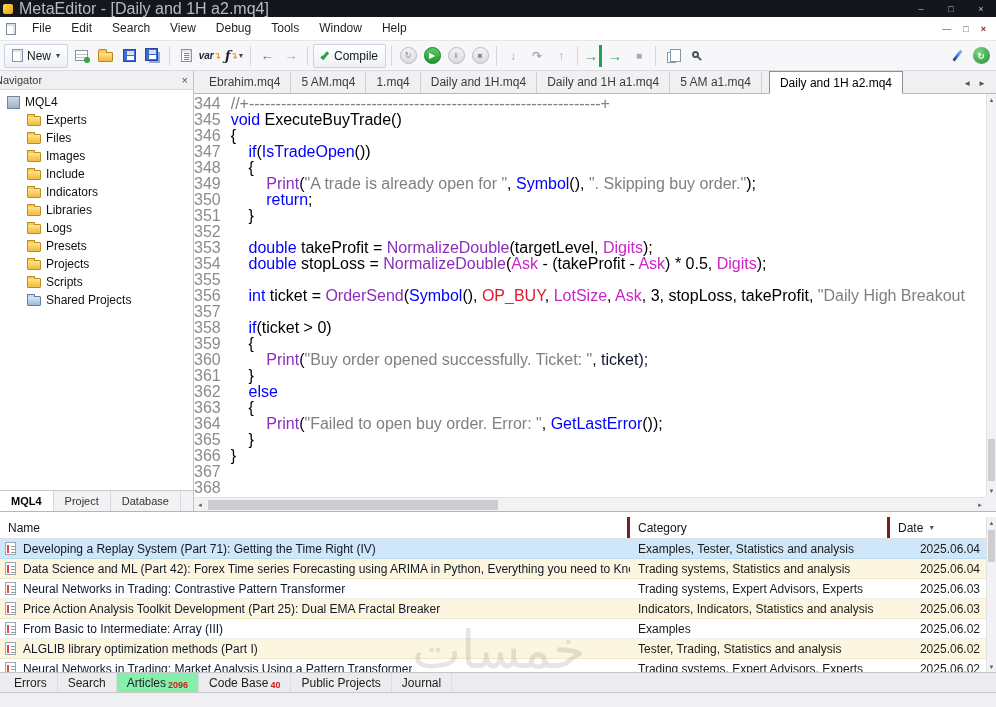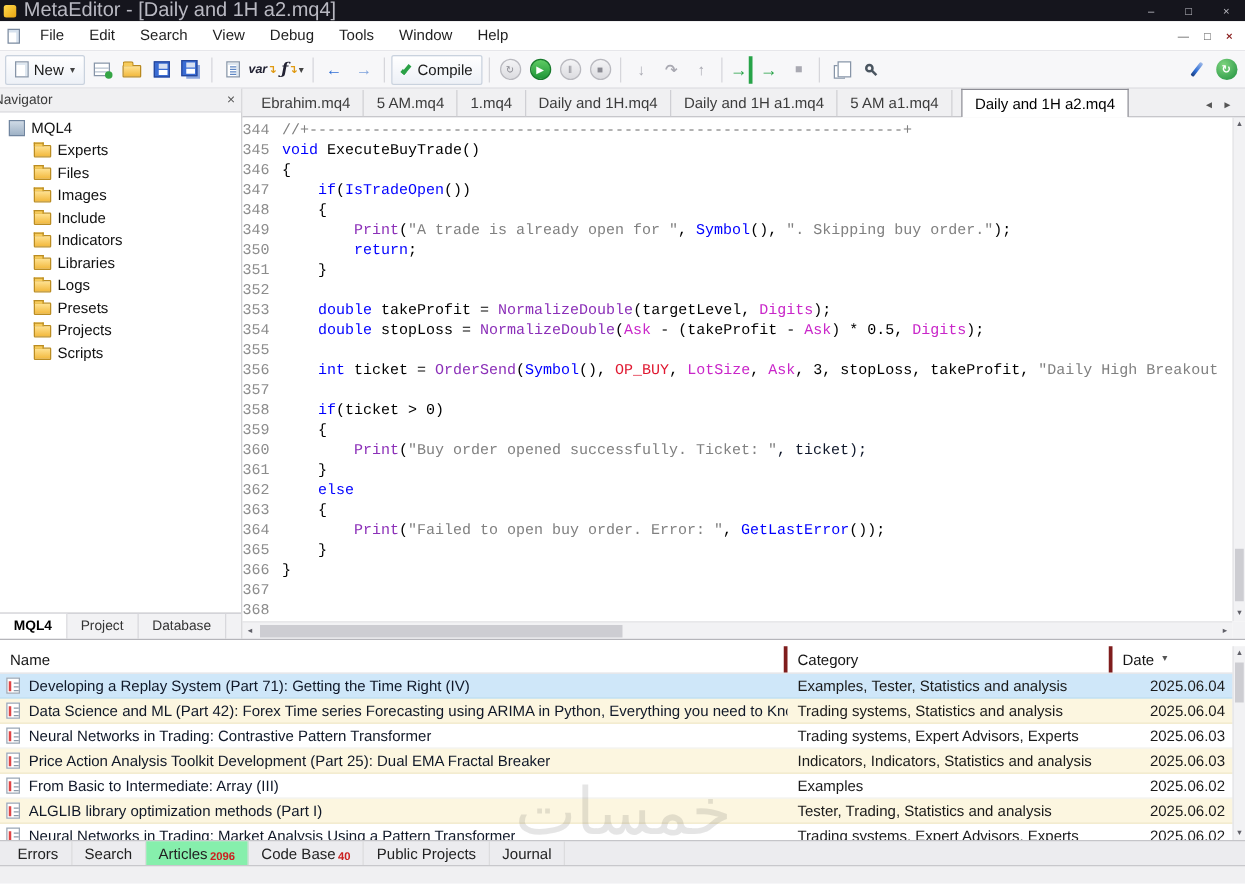--- a/index.html
+++ b/index.html
@@ -74,21 +74,21 @@
 .nav-tab{padding:0 11px;line-height:20px;font-size:11px;color:#333;border-right:1px solid #d8d8dc;}
 .nav-tab.active{background:#fff;color:#000;font-weight:bold;}
 
 
 .editor{position:absolute;left:194px;top:71px;width:802px;height:440px;}
 .etabs{height:23px;background:#f0f0f2;border-bottom:1px solid #b9b9bf;display:flex;align-items:flex-end;padding-left:5px;}
 .etab{height:21px;line-height:21px;padding:0 10px;font-size:12px;color:#3c3c3c;border-right:1px solid #cfcfd4;white-space:nowrap;}
 .etab.active{height:23px;line-height:22px;background:#fff;border:1px solid #8e8e96;border-bottom:1px solid #fff;margin-bottom:-1px;margin-left:7px;color:#000;}
 .etab-arrows{margin-left:auto;display:flex;align-items:center;gap:7px;padding:0 10px 5px 0;color:#555;font-size:8px;}
 .code-area{position:absolute;left:0;top:23px;width:792px;height:403px;background:#fff;overflow:hidden;padding-top:2px;}
-.code-line{height:16px;display:flex;white-space:pre;font-family:Liberation Mono, monospace;font-size:12px;line-height:16px;}
+.code-line{height:16px;display:flex;white-space:pre;font-family:Liberation Sans, sans-serif;font-size:16px;line-height:16px;}
 .ln{flex:0 0 30px;text-align:right;padding-right:10px;color:#8c8c8c;}
 .cd{flex:1;min-width:0;overflow:hidden;white-space:pre;}
 .vscroll{position:absolute;right:0;top:23px;width:10px;height:403px;background:#f2f2f4;border-left:1px solid #e3e3e6;}
 .sb-arr{position:absolute;left:0;width:100%;height:12px;display:flex;align-items:center;justify-content:center;font-size:6px;color:#606068;}
 .vscroll .thumb{position:absolute;left:1px;right:1px;bottom:16px;height:42px;background:#cdcdd2;}
 .hscroll{position:absolute;left:0;bottom:0;width:792px;height:14px;background:#f2f2f4;border-top:1px solid #e3e3e6;}
 .hscroll .sb-arr{height:14px;width:12px;top:0;}
 .hscroll .thumb{position:absolute;left:14px;top:2px;height:10px;width:290px;background:#cdcdd2;}
 .hcorner{position:absolute;right:0;bottom:0;width:10px;height:14px;background:#f2f2f4;}
 
@@ -274,20 +274,24 @@
         <span class="folder"></span>
         <span>Presets</span>
       </div>
       <div class="tree-item child">
         <span class="folder"></span>
         <span>Projects</span>
       </div>
       <div class="tree-item child">
         <span class="folder"></span>
         <span>Scripts</span>
+      </div>
+      <div class="tree-item child">
+        <span class="folder shared"></span>
+        <span>Shared Projects</span>
       </div>
     </div>
   <div class="nav-tabs" id="nav-tabs">
       <span class="nav-tab active">MQL4</span>
       <span class="nav-tab">Project</span>
       <span class="nav-tab">Database</span>
     </div>
 </div>
 
 <div class="editor">

